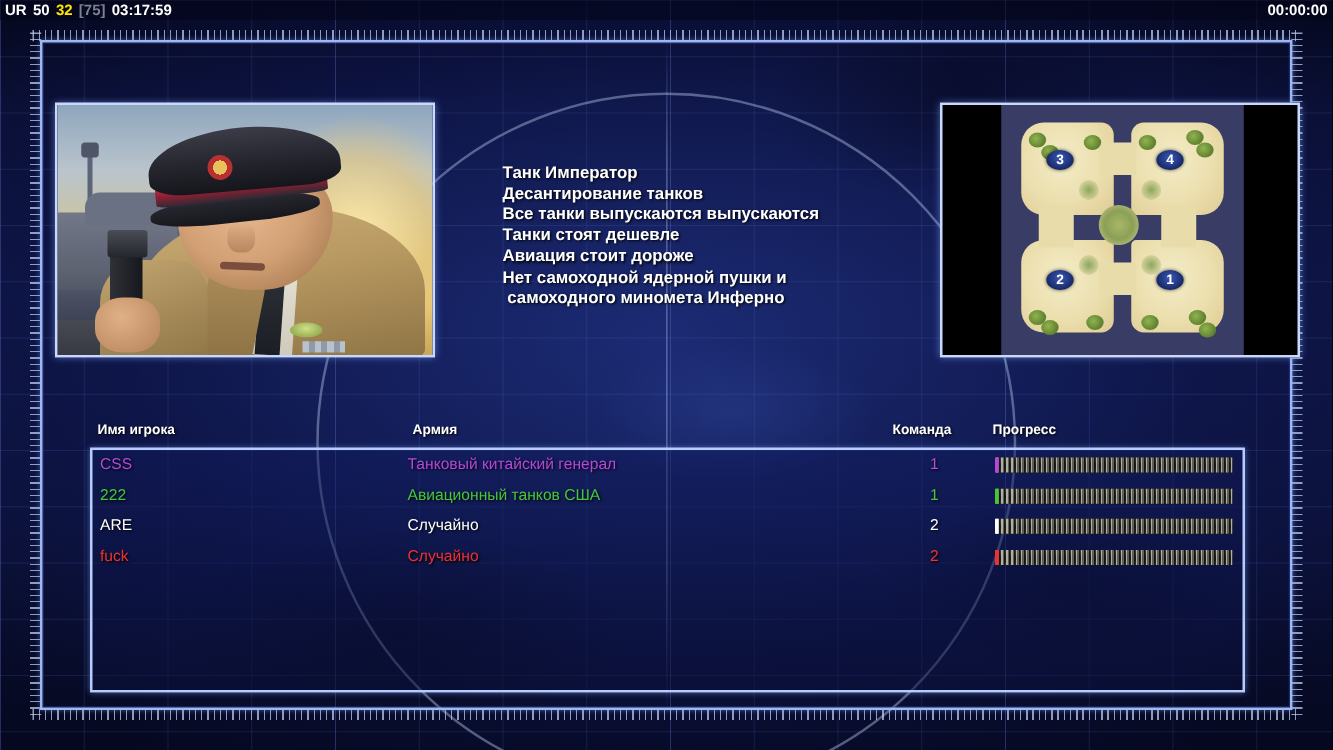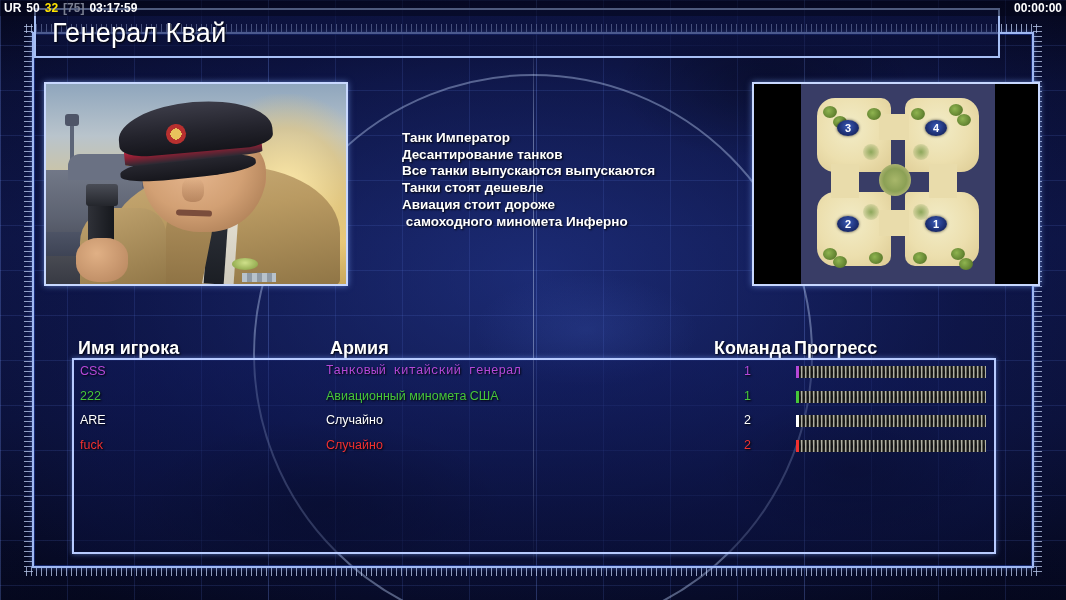--- a/index.html
+++ b/index.html
@@ -418,21 +418,21 @@
     box-shadow: 0 0 3px rgba(0,0,0,0.7);
   }
 
   
   #players-head {
     position: absolute;
     left: 78px; top: 338px;
     width: 916px; height: 20px;
     z-index: 20;
     color: #ffffff;
-    font-size: 18px; font-weight: bold;
+    font-size: 11px; font-weight: bold;
     text-shadow: 1px 1px 2px rgba(0,0,0,0.95);
   }
   #players-head span { position: absolute; top: 0; }
   .col-name { left: 0; }
   .col-army { left: 252px; }
   .col-team { left: 636px; }
   .col-prog { left: 716px; }
 
   #players-panel {
     position: absolute;
@@ -507,23 +507,20 @@
   </div>
 
   <div id="frame">
     <div class="ruler ruler-h ruler-top"></div>
     <div class="ruler ruler-h ruler-bottom"></div>
     <div class="ruler ruler-v ruler-left"></div>
     <div class="ruler ruler-v ruler-right"></div>
     <div class="frame-border"></div>
   </div>
 
-  <div id="titlebar">
-    <div id="title-text">Генерал Квай</div>
-  </div>
 
   <div id="inforow">
 
     <div id="portrait-frame">
       <div id="portrait">
         <div class="p-sun"></div>
         <div class="p-ground"></div>
         <div class="p-pole"></div>
         <div class="p-pole-top"></div>
         <div class="p-tank"></div>
@@ -555,20 +552,21 @@
         <div class="p-hand"></div>
       </div>
     </div>
 
     <div id="desc">
       <div>Танк Император</div>
       <div>Десантирование танков</div>
       <div>Все танки выпускаются выпускаются</div>
       <div>Танки стоят дешевле</div>
       <div>Авиация стоит дороже</div>
+      <div>Нет самоходной ядерной пушки и</div>
       <div> самоходного миномета Инферно</div>
     </div>
 
     <div id="minimap-frame">
       <div id="minimap">
         <div class="mm-quad mm-q3"></div>
         <div class="mm-quad mm-q4"></div>
         <div class="mm-quad mm-q2"></div>
         <div class="mm-quad mm-q1"></div>
         <div class="mm-bridge mm-bh1"></div>
@@ -606,30 +604,30 @@
   <div id="players-head">
     <span class="col-name">Имя игрока</span>
     <span class="col-army">Армия</span>
     <span class="col-team">Команда</span>
     <span class="col-prog">Прогресс</span>
   </div>
 
   <div id="players-panel">
       <div class="prow">
         <span class="pname" style="color: rgb(181, 72, 216);">CSS</span>
-        <span class="parmy" style="color: rgb(181, 72, 216); font-family: Liberation Mono, monospace;">Танковый китайский генерал</span>
+        <span class="parmy" style="color: rgb(181, 72, 216);">Танковый китайский генерал</span>
         <span class="pteam" style="color: rgb(181, 72, 216);">1</span>
         <div class="pbarwrap">
           <div class="pbar" style="width: 100%;"></div>
           <div class="pcap" style="background: rgb(181, 72, 216);"></div>
         </div>
       </div>
       <div class="prow">
         <span class="pname" style="color: rgb(70, 199, 58);">222</span>
-        <span class="parmy" style="color: rgb(70, 199, 58);">Авиационный миномета США</span>
+        <span class="parmy" style="color: rgb(70, 199, 58);">Авиационный танков США</span>
         <span class="pteam" style="color: rgb(70, 199, 58);">1</span>
         <div class="pbarwrap">
           <div class="pbar" style="width: 100%;"></div>
           <div class="pcap" style="background: rgb(70, 199, 58);"></div>
         </div>
       </div>
       <div class="prow">
         <span class="pname" style="color: rgb(255, 255, 255);">ARE</span>
         <span class="parmy" style="color: rgb(255, 255, 255);">Случайно</span>
         <span class="pteam" style="color: rgb(255, 255, 255);">2</span>

